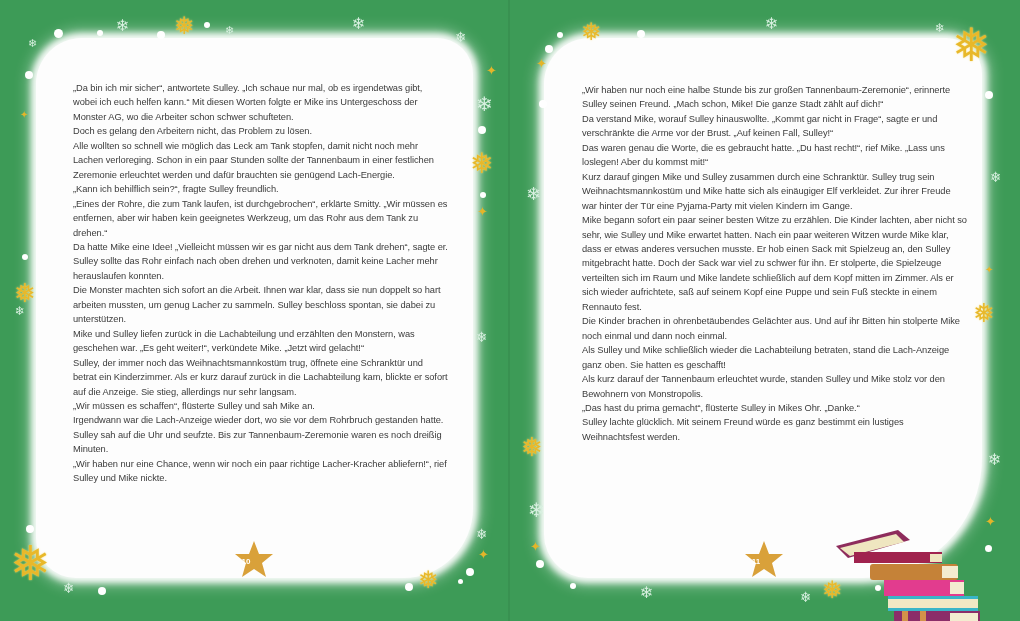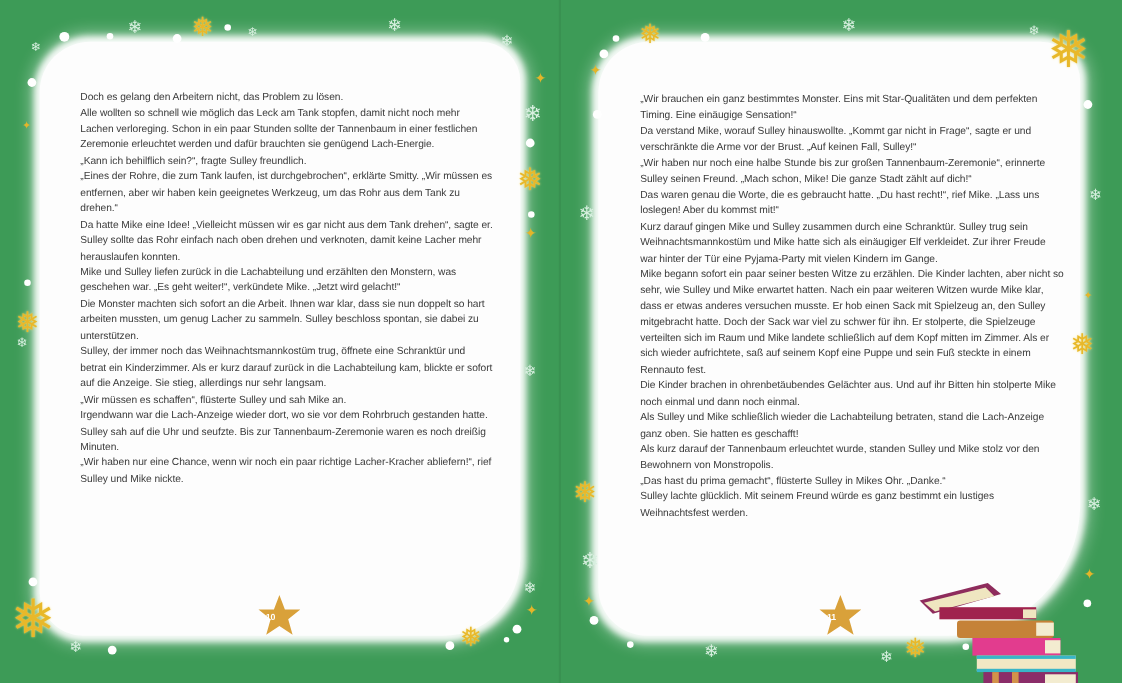--- a/index.html
+++ b/index.html
@@ -44,44 +44,44 @@
   .books { position: absolute; left: 830px; top: 518px; width: 160px; height: 103px; }
 </style>
 </head>
 <body>
 
 <div class="spread">
   <div class="gutter"></div>
 
   <div class="page-panel panel-left"></div>
   <div class="text-block text-left">
+    <p>„Da bin ich mir sicher“, antwortete Sulley. „Ich schaue nur mal, ob es irgendetwas gibt, wobei ich euch helfen kann.“ Mit diesen Worten folgte er Mike ins Untergeschoss der Monster AG, wo die Arbeiter schon schwer schufteten.</p>
     <p>Doch es gelang den Arbeitern nicht, das Problem zu lösen.</p>
     <p>Alle wollten so schnell wie möglich das Leck am Tank stopfen, damit nicht noch mehr Lachen verloreging. Schon in ein paar Stunden sollte der Tannenbaum in einer festlichen Zeremonie erleuchtet werden und dafür brauchten sie genügend Lach-Energie.</p>
     <p>„Kann ich behilflich sein?“, fragte Sulley freundlich.</p>
     <p>„Eines der Rohre, die zum Tank laufen, ist durchgebrochen“, erklärte Smitty. „Wir müssen es entfernen, aber wir haben kein geeignetes Werkzeug, um das Rohr aus dem Tank zu drehen.“</p>
     <p>Da hatte Mike eine Idee! „Vielleicht müssen wir es gar nicht aus dem Tank drehen“, sagte er. Sulley sollte das Rohr einfach nach oben drehen und verknoten, damit keine Lacher mehr herauslaufen konnten.</p>
+    <p>Die Monster machten sich sofort an die Arbeit. Ihnen war klar, dass sie nun doppelt so hart arbeiten mussten, um genug Lacher zu sammeln. Sulley beschloss spontan, sie dabei zu unterstützen.</p>
     <p>Mike und Sulley liefen zurück in die Lachabteilung und erzählten den Monstern, was geschehen war. „Es geht weiter!“, verkündete Mike. „Jetzt wird gelacht!“</p>
-    <p>Die Monster machten sich sofort an die Arbeit. Ihnen war klar, dass sie nun doppelt so hart arbeiten mussten, um genug Lacher zu sammeln. Sulley beschloss spontan, sie dabei zu unterstützen.</p>
     <p>Sulley, der immer noch das Weihnachtsmannkostüm trug, öffnete eine Schranktür und betrat ein Kinderzimmer. Als er kurz darauf zurück in die Lachabteilung kam, blickte er sofort auf die Anzeige. Sie stieg, allerdings nur sehr langsam.</p>
     <p>„Wir müssen es schaffen“, flüsterte Sulley und sah Mike an.</p>
     <p>Irgendwann war die Lach-Anzeige wieder dort, wo sie vor dem Rohrbruch gestanden hatte. Sulley sah auf die Uhr und seufzte. Bis zur Tannenbaum-Zeremonie waren es noch dreißig Minuten.</p>
     <p>„Wir haben nur eine Chance, wenn wir noch ein paar richtige Lacher-Kracher abliefern!“, rief Sulley und Mike nickte.</p>
   </div>
   <div class="page-num pn-left">
     <svg width="40" height="38" viewBox="0 0 40 38">
       <polygon points="20,1 25,14 39,14 28,23 32,37 20,29 8,37 12,23 1,14 15,14" fill="#d9a13a"></polygon>
     </svg>
     <span>10</span>
   </div>
 
   <div class="page-panel panel-right"></div>
   <div class="text-block text-right">
-    <p>„Wir brauchen ein ganz bestimmtes Monster. Eins mit Star-Qualitäten und dem perfekten Timing. Eine einäugige Sensation!“</p>
+    <p>„Wir haben nur noch eine halbe Stunde bis zur großen Tannenbaum-Zeremonie“, erinnerte Sulley seinen Freund. „Mach schon, Mike! Die ganze Stadt zählt auf dich!“</p>
     <p>Da verstand Mike, worauf Sulley hinauswollte. „Kommt gar nicht in Frage“, sagte er und verschränkte die Arme vor der Brust. „Auf keinen Fall, Sulley!“</p>
-    <p>„Wir haben nur noch eine halbe Stunde bis zur großen Tannenbaum-Zeremonie“, erinnerte Sulley seinen Freund. „Mach schon, Mike! Die ganze Stadt zählt auf dich!“</p>
     <p>Das waren genau die Worte, die es gebraucht hatte. „Du hast recht!“, rief Mike. „Lass uns loslegen! Aber du kommst mit!“</p>
     <p>Kurz darauf gingen Mike und Sulley zusammen durch eine Schranktür. Sulley trug sein Weihnachtsmannkostüm und Mike hatte sich als einäugiger Elf verkleidet. Zur ihrer Freude war hinter der Tür eine Pyjama-Party mit vielen Kindern im Gange.</p>
     <p>Mike begann sofort ein paar seiner besten Witze zu erzählen. Die Kinder lachten, aber nicht so sehr, wie Sulley und Mike erwartet hatten. Nach ein paar weiteren Witzen wurde Mike klar, dass er etwas anderes versuchen musste. Er hob einen Sack mit Spielzeug an, den Sulley mitgebracht hatte. Doch der Sack war viel zu schwer für ihn. Er stolperte, die Spielzeuge verteilten sich im Raum und Mike landete schließlich auf dem Kopf mitten im Zimmer. Als er sich wieder aufrichtete, saß auf seinem Kopf eine Puppe und sein Fuß steckte in einem Rennauto fest.</p>
     <p>Die Kinder brachen in ohrenbetäubendes Gelächter aus. Und auf ihr Bitten hin stolperte Mike noch einmal und dann noch einmal.</p>
     <p>Als Sulley und Mike schließlich wieder die Lachabteilung betraten, stand die Lach-Anzeige ganz oben. Sie hatten es geschafft!</p>
     <p>Als kurz darauf der Tannenbaum erleuchtet wurde, standen Sulley und Mike stolz vor den Bewohnern von Monstropolis.</p>
     <p>„Das hast du prima gemacht“, flüsterte Sulley in Mikes Ohr. „Danke.“</p>
     <p>Sulley lachte glücklich. Mit seinem Freund würde es ganz bestimmt ein lustiges Weihnachtsfest werden.</p>
   </div>
   <div class="page-num pn-right">

